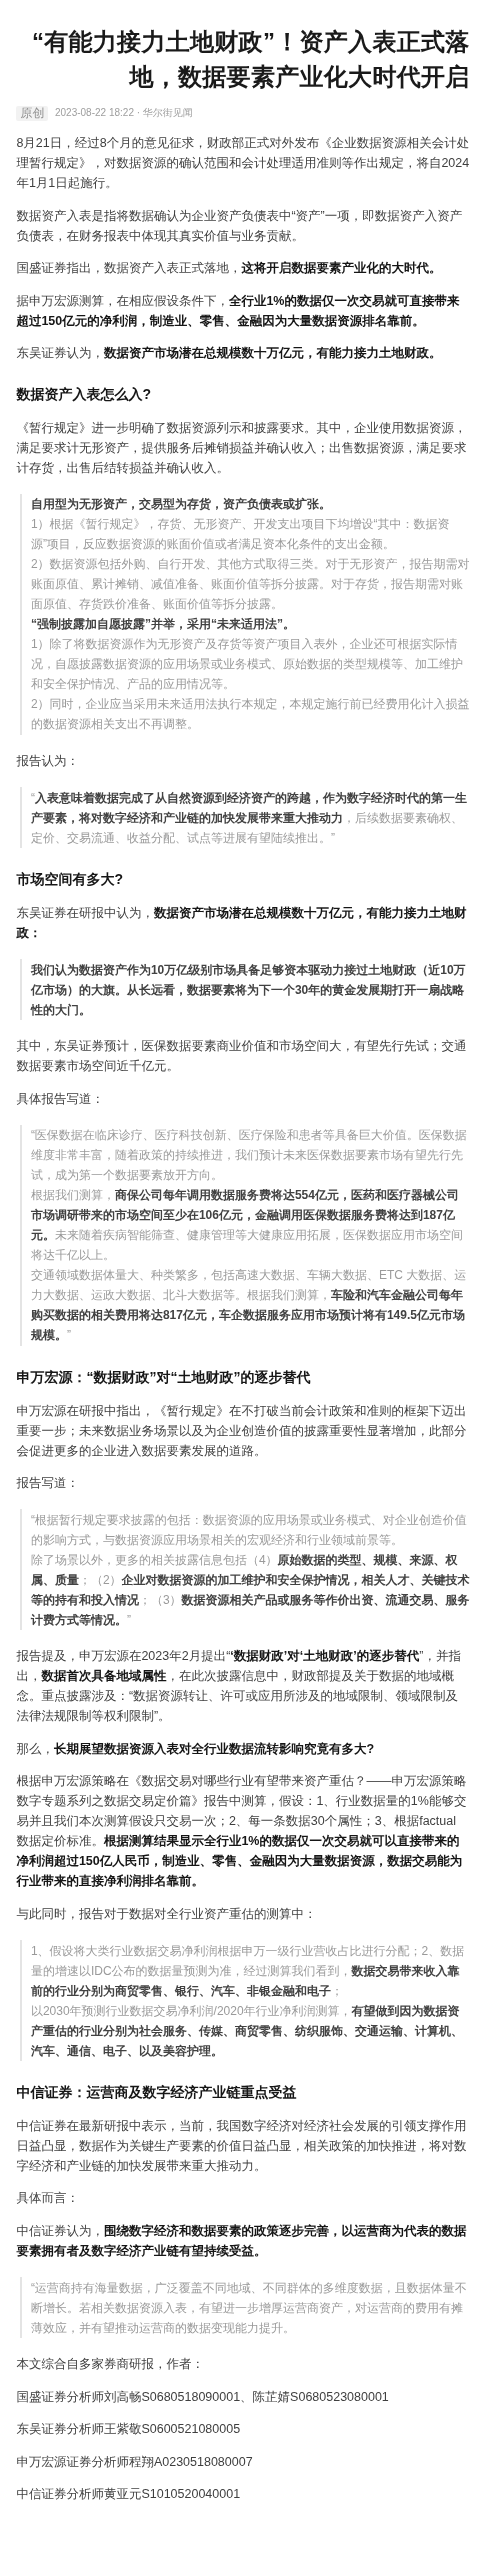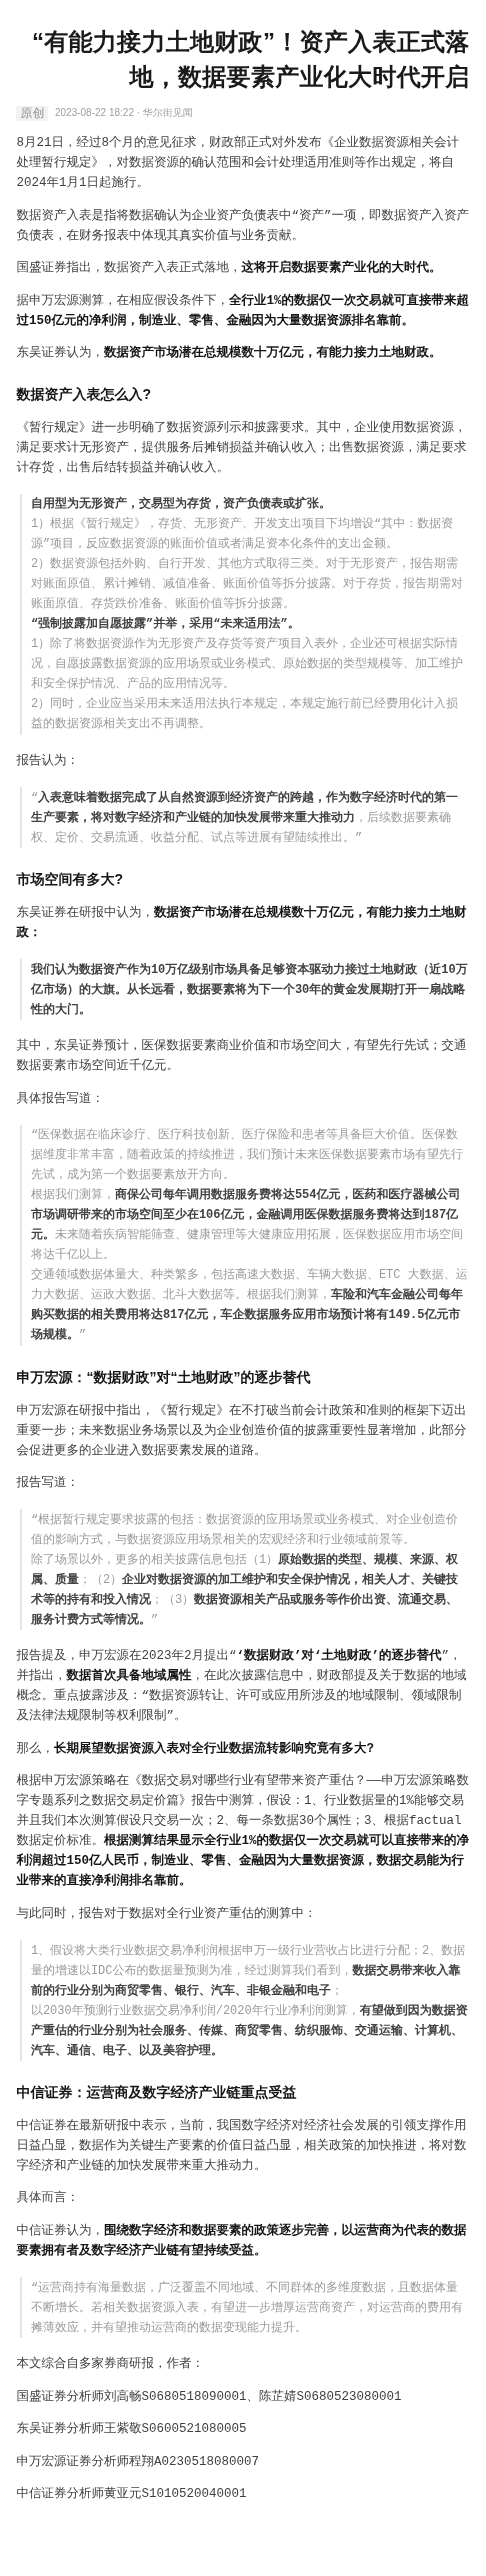--- a/index.html
+++ b/index.html
@@ -21,21 +21,21 @@
   h1.article-title{
     font-size:24px;line-height:35px;font-weight:700;color:var(--title-text);
     margin:0 0 12px;letter-spacing:0.3px;text-align:right;
   }
   .meta-row{display:flex;align-items:center;margin:0 0 4px;}
   .origin-badge{
     display:inline-block;font-size:12px;line-height:12px;color:var(--badge-text);
     background:var(--badge-bg);padding:1.3px 4px;border-radius:2px;margin-right:6.6px;flex:0 0 auto;
   }
   .meta-text{font-size:10px;color:var(--meta-text);}
-  .article p{font-size:12.5px;line-height:20px;color:var(--body-text);margin:12.5px 0;font-family:Liberation Mono, monospace;}
+  .article p{font-size:12.5px;line-height:20px;color:var(--body-text);margin:12.5px 0;}
   .article p strong{color:var(--bold-text);font-weight:700;text-align:center;}
   .article h2{font-size:14px;line-height:21px;font-weight:700;color:var(--bold-text);margin:21px 0 12.5px;}
   .article blockquote{
     margin:16px 0 16px 3.3px;padding:0.7px 0 0.7px 9.2px;border-left:2.6px solid var(--quote-border);
   }
   .article blockquote p{font-size:12px;line-height:20px;color:var(--quote-text);margin:0;}
   .article blockquote p strong{color:var(--quote-bold-text);font-weight:700;}
 </style>
 </head>
 <body>
@@ -76,21 +76,21 @@
       <blockquote>
         <p><span>“医保数据在临床诊疗、医疗科技创新、医疗保险和患者等具备巨大价值。医保数据维度非常丰富，随着政策的持续推进，我们预计未来医保数据要素市场有望先行先试，成为第一个数据要素放开方向。</span></p>
         <p><span>根据我们测算，</span><strong>商保公司每年调用数据服务费将达554亿元，医药和医疗器械公司市场调研带来的市场空间至少在106亿元，金融调用医保数据服务费将达到187亿元。</strong><span>未来随着疾病智能筛查、健康管理等大健康应用拓展，医保数据应用市场空间将达千亿以上。</span></p>
         <p><span>交通领域数据体量大、种类繁多，包括高速大数据、车辆大数据、ETC 大数据、运力大数据、运政大数据、北斗大数据等。根据我们测算，</span><strong>车险和汽车金融公司每年购买数据的相关费用将达817亿元，车企数据服务应用市场预计将有149.5亿元市场规模。</strong><span>”</span></p>
       </blockquote>
       <h2>申万宏源：“数据财政”对“土地财政”的逐步替代</h2>
       <p><span>申万宏源在研报中指出，《暂行规定》在不打破当前会计政策和准则的框架下迈出重要一步；未来数据业务场景以及为企业创造价值的披露重要性显著增加，此部分会促进更多的企业进入数据要素发展的道路。</span></p>
       <p><span>报告写道：</span></p>
       <blockquote>
         <p><span>“根据暂行规定要求披露的包括：数据资源的应用场景或业务模式、对企业创造价值的影响方式，与数据资源应用场景相关的宏观经济和行业领域前景等。</span></p>
-        <p><span>除了场景以外，更多的相关披露信息包括（1）</span><strong>原始数据的类型、规模、来源、权属、质量</strong><span>；（2）</span><strong>企业对数据资源的加工维护和安全保护情况，相关人才、关键技术等的持有和投入情况</strong><span>；（3）</span><strong>数据资源相关产品或服务等作价出资、流通交易、服务计费方式等情况。</strong><span>”</span></p>
+        <p><span>除了场景以外，更多的相关披露信息包括（4）</span><strong>原始数据的类型、规模、来源、权属、质量</strong><span>；（2）</span><strong>企业对数据资源的加工维护和安全保护情况，相关人才、关键技术等的持有和投入情况</strong><span>；（3）</span><strong>数据资源相关产品或服务等作价出资、流通交易、服务计费方式等情况。</strong><span>”</span></p>
       </blockquote>
       <p><span>报告提及，申万宏源在2023年2月提出“</span><strong>‘数据财政’对‘土地财政’的逐步替代</strong><span>”，并指出，</span><strong>数据首次具备地域属性</strong><span>，在此次披露信息中，财政部提及关于数据的地域概念。重点披露涉及：“数据资源转让、许可或应用所涉及的地域限制、领域限制及法律法规限制等权利限制”。</span></p>
       <p><span>那么，</span><strong>长期展望数据资源入表对全行业数据流转影响究竟有多大?</strong></p>
       <p><span>根据申万宏源策略在《数据交易对哪些行业有望带来资产重估？——申万宏源策略数字专题系列之数据交易定价篇》报告中测算，假设：1、行业数据量的1%能够交易并且我们本次测算假设只交易一次；2、每一条数据30个属性；3、根据factual 数据定价标准。</span><strong>根据测算结果显示全行业1%的数据仅一次交易就可以直接带来的净利润超过150亿人民币，制造业、零售、金融因为大量数据资源，数据交易能为行业带来的直接净利润排名靠前。</strong></p>
       <p><span>与此同时，报告对于数据对全行业资产重估的测算中：</span></p>
       <blockquote>
         <p><span>1、假设将大类行业数据交易净利润根据申万一级行业营收占比进行分配；2、数据量的增速以IDC公布的数据量预测为准，经过测算我们看到，</span><strong>数据交易带来收入靠前的行业分别为商贸零售、银行、汽车、非银金融和电子</strong><span>；</span></p>
         <p><span>以2030年预测行业数据交易净利润/2020年行业净利润测算，</span><strong>有望做到因为数据资产重估的行业分别为社会服务、传媒、商贸零售、纺织服饰、交通运输、计算机、汽车、通信、电子、以及美容护理。</strong></p>
       </blockquote>
       <h2>中信证券：运营商及数字经济产业链重点受益</h2>

